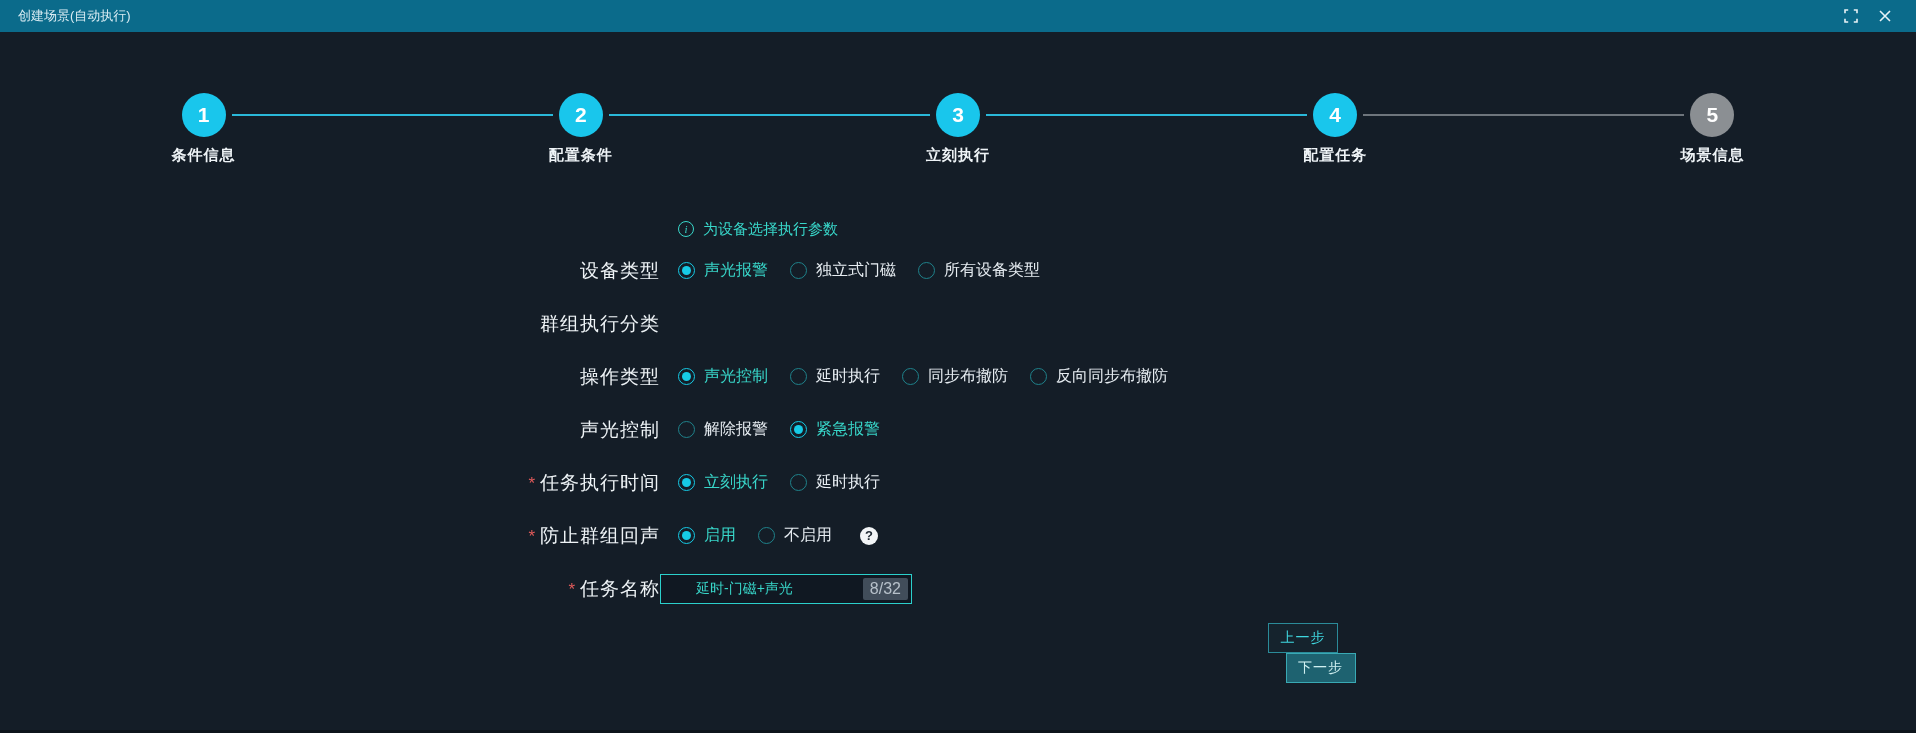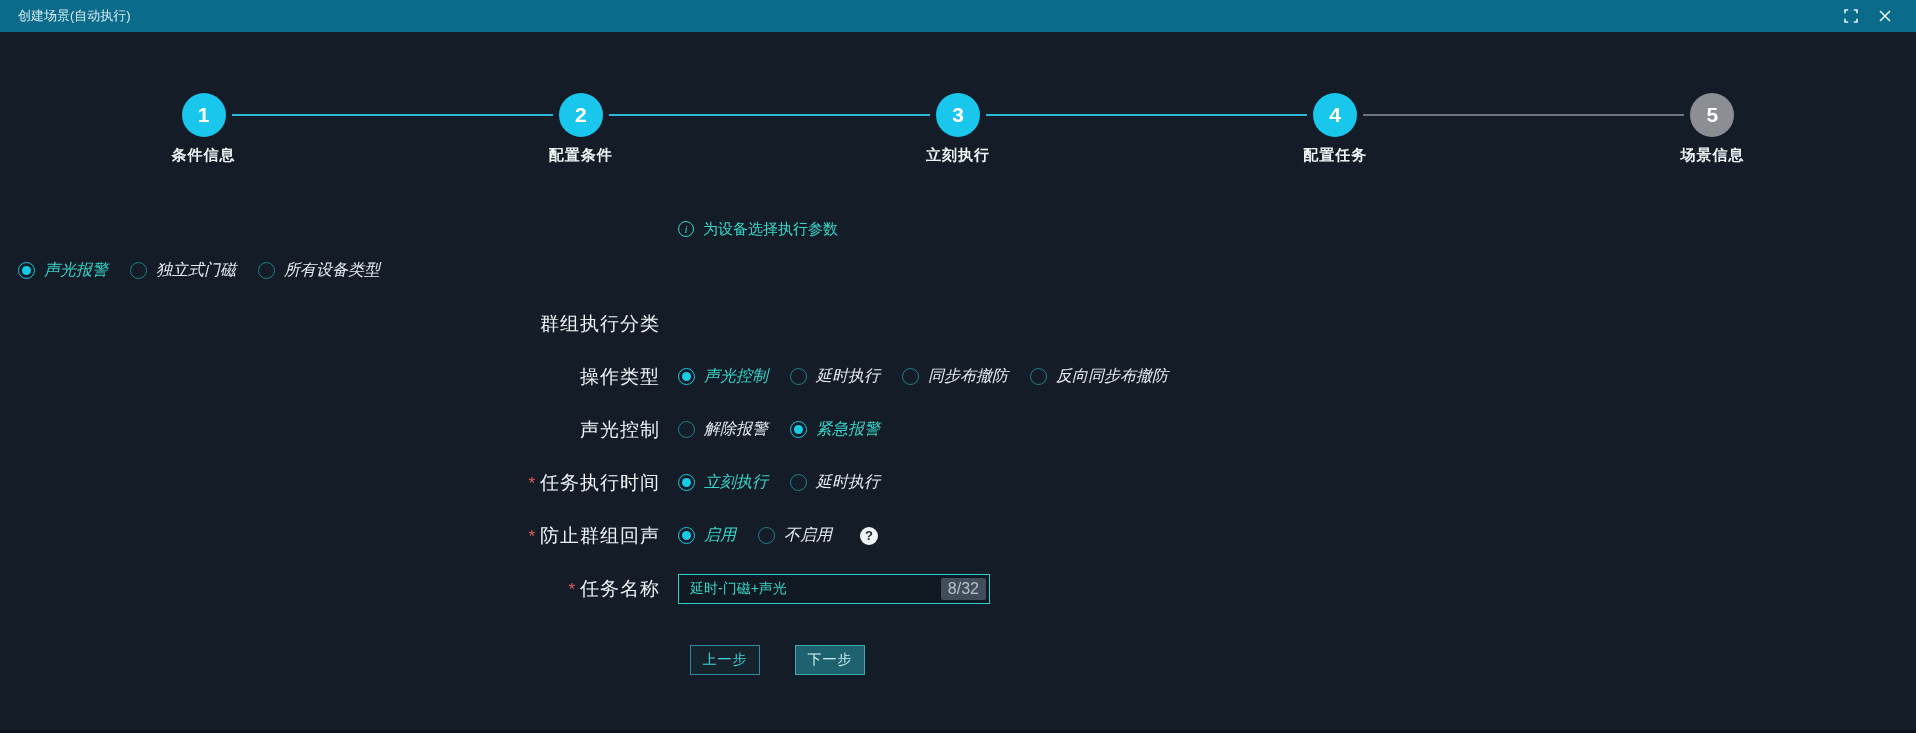--- a/index.html
+++ b/index.html
@@ -57,47 +57,47 @@
   .req { color:var(--required-red,#e05a5a); font-size:17px; margin-right:5px; letter-spacing:0; }
   .form-options { display:flex; align-items:center; margin-left:18px; }
   .opt { display:flex; align-items:center; margin-right:22px; cursor:pointer; }
   .radio {
     width:17px; height:17px; border-radius:50%; flex:0 0 17px;
     border:1.5px solid var(--radio-inactive,#1f828b);
     display:flex; align-items:center; justify-content:center; margin-right:9px;
   }
   .radio.selected { border-color:var(--radio-active,#16cbe6); }
   .radio.selected::after { content:''; width:9px; height:9px; border-radius:50%; background:var(--radio-active,#16cbe6); }
-  .opt-label { font-size:16px; color:#e6ecf1;font-style:italic; }
+  .opt-label { font-size:16px; color:#e6ecf1; }
   .opt.selected .opt-label { color:var(--accent-teal,#38d6c9); }
   .help-icon {
     width:18px; height:18px; border-radius:50%;
     background:#f2f5f7; color:#1c2630; font-size:13px; font-weight:bold;
     display:inline-flex; align-items:center; justify-content:center;
     margin-left:6px; cursor:pointer;
   }
 
   
   .input-wrap {
-    position:relative; margin-left:18px; width:312px; height:30px;
-    border:1px solid var(--input-border,#2bd0cc); background:rgba(10,18,26,0.35);
+    position:relative; width:252px; height:30px;
+    border:1px solid var(--input-border,#2bd0cc); background:rgba(10,18,26,0.35);padding-left:24px;
   }
   .input-wrap input {
     width:100%; height:100%; background:transparent; border:none; outline:none;
     color:var(--accent-teal,#38d6c9); font-size:14px; padding:0 68px 0 11px;
     font-family:inherit;
   }
   .char-counter {
     position:absolute; right:3px; top:3px; bottom:3px;
     background:var(--counter-bg,#414d5a); color:var(--counter-text,#b7c1ca);
     font-size:16px; padding:0 7px; display:flex; align-items:center; border-radius:2px;
   }
 
   
-  .buttons-row { margin-top:30px; padding-left:690px; display:flex; align-items:center; }
+  .buttons-row { margin-top:8px; padding-left:690px; display:flex; align-items:center;flex-direction:column; }
   .btn {
     width:70px; height:30px; font-size:14px; cursor:pointer; font-family:inherit;
     display:flex; align-items:center; justify-content:center; letter-spacing:1px;
   }
   .btn-prev { background:var(--btn-prev-bg,#15232d); border:1px solid var(--btn-prev-border,#2b8b99); color:var(--btn-prev-text,#3fd6de); }
   .btn-next { background:var(--btn-next-bg,#1e6270); border:1px solid var(--btn-next-border,#39a9b4); color:var(--btn-next-text,#cfeff0); margin-left:35px; }
 
   .bottom-edge { position:absolute; left:0; right:0; bottom:0; height:3px; background:#0d141b; }
 </style>
 </head>
@@ -141,20 +141,21 @@
     </div>
   </div>
 
 <div class="hint-row">
   <span class="info-icon">i</span>
   <span class="hint-text">为设备选择执行参数</span>
 </div>
 
 <div class="form">
     <div class="form-row">
+      <div class="form-label">设备类型</div>
       <div class="form-options">
         <label class="opt selected">
           <span class="radio selected"></span>
           <span class="opt-label">声光报警</span>
         </label>
         <label class="opt">
           <span class="radio"></span>
           <span class="opt-label">独立式门磁</span>
         </label>
         <label class="opt">

